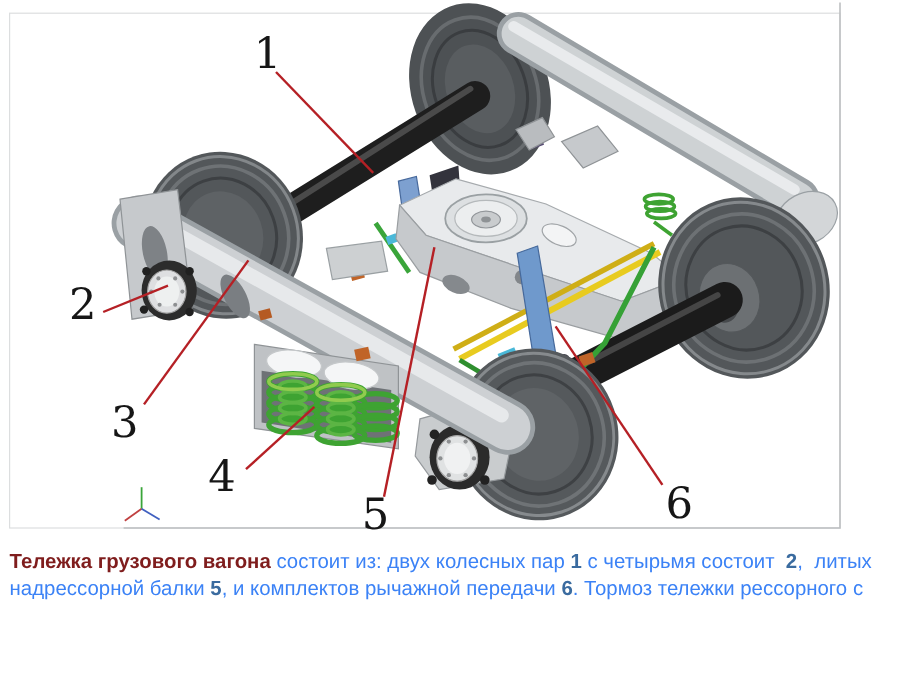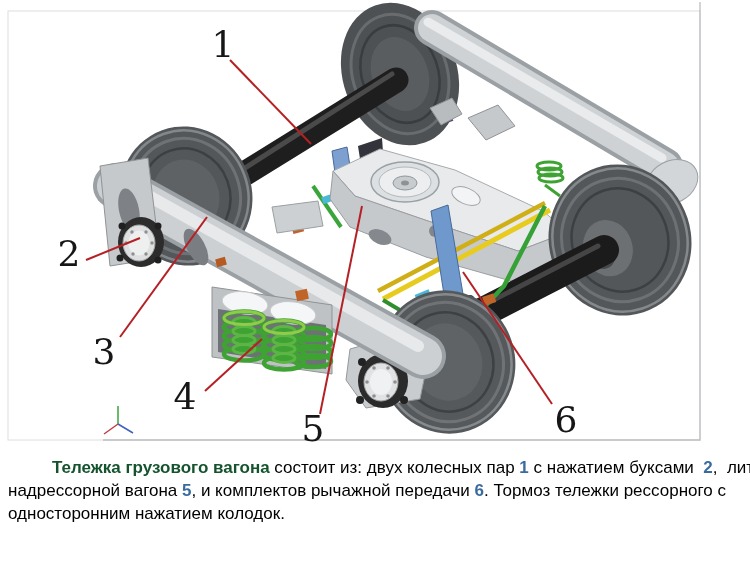--- a/index.html
+++ b/index.html
@@ -3,23 +3,23 @@
 <meta charset="utf-8">
 <style>
   html,body{margin:0;padding:0;background:#ffffff;}
   .page{position:relative;width:750px;height:561px;background:#ffffff;overflow:hidden;
         font-family:"Liberation Sans","DejaVu Sans",sans-serif;}
   .figure-wrap{position:absolute;left:0;top:0;width:750px;height:450px;}
   .callouts text{font-family:"DejaVu Serif","Liberation Serif",serif;font-size:36px;fill:#161616;text-anchor:middle;}
   .callouts line{stroke-width:2;}
   .caption{position:absolute;left:8px;top:456px;width:742px;font-size:17px;line-height:23px;color:#1c1c1c;}
   .cap-line{white-space:pre;}
-  .seg-title{color:#14532d;font-weight:bold;margin-left:44px;}
+  .seg-title{color:#7f1d1d;font-weight:bold;}
   .seg-num{color:#3a6b9f;font-weight:bold;}
-  .seg-text{color:#000000;}
+  .seg-text{color:#3b82f6;}
 </style>
 </head>
 <body>
 
 <div class="page">
   <div class="figure-wrap">
     <svg width="750" height="450" viewBox="0 0 750 450" xmlns="http://www.w3.org/2000/svg">
 
       <g>
         <rect x="8" y="11" width="692" height="429" fill="#ffffff" stroke="#dcdedf" stroke-width="1"></rect>
@@ -220,17 +220,16 @@
           <text x="185" y="409">4</text>
           <line x1="320" y1="414" x2="362" y2="206" stroke="#b52025"></line>
           <text x="313" y="441">5</text>
           <line x1="552" y1="404" x2="463" y2="272" stroke="#b52025"></line>
           <text x="566" y="432">6</text>
         </g>
     </svg>
   </div>
 
   <div class="caption">
-      <div class="cap-line"><span class="seg-title">Тележка грузового вагона</span><span class="seg-text"> состоит из: двух колесных пар </span><span class="seg-num">1</span><span class="seg-text"> с нажатием буксами  </span><span class="seg-num">2</span><span class="seg-text">,  литых</span></div>
-      <div class="cap-line"><span class="seg-text">надрессорной вагона </span><span class="seg-num">5</span><span class="seg-text">, и комплектов рычажной передачи </span><span class="seg-num">6</span><span class="seg-text">. Тормоз тележки рессорного с</span></div>
-      <div class="cap-line"><span class="seg-text">односторонним нажатием колодок.</span></div>
+      <div class="cap-line"><span class="seg-title">Тележка грузового вагона</span><span class="seg-text"> состоит из: двух колесных пар </span><span class="seg-num">1</span><span class="seg-text"> с четырьмя состоит  </span><span class="seg-num">2</span><span class="seg-text">,  литых</span></div>
+      <div class="cap-line"><span class="seg-text">надрессорной балки </span><span class="seg-num">5</span><span class="seg-text">, и комплектов рычажной передачи </span><span class="seg-num">6</span><span class="seg-text">. Тормоз тележки рессорного с</span></div>
     </div>
 </div>
 
 </body></html>

